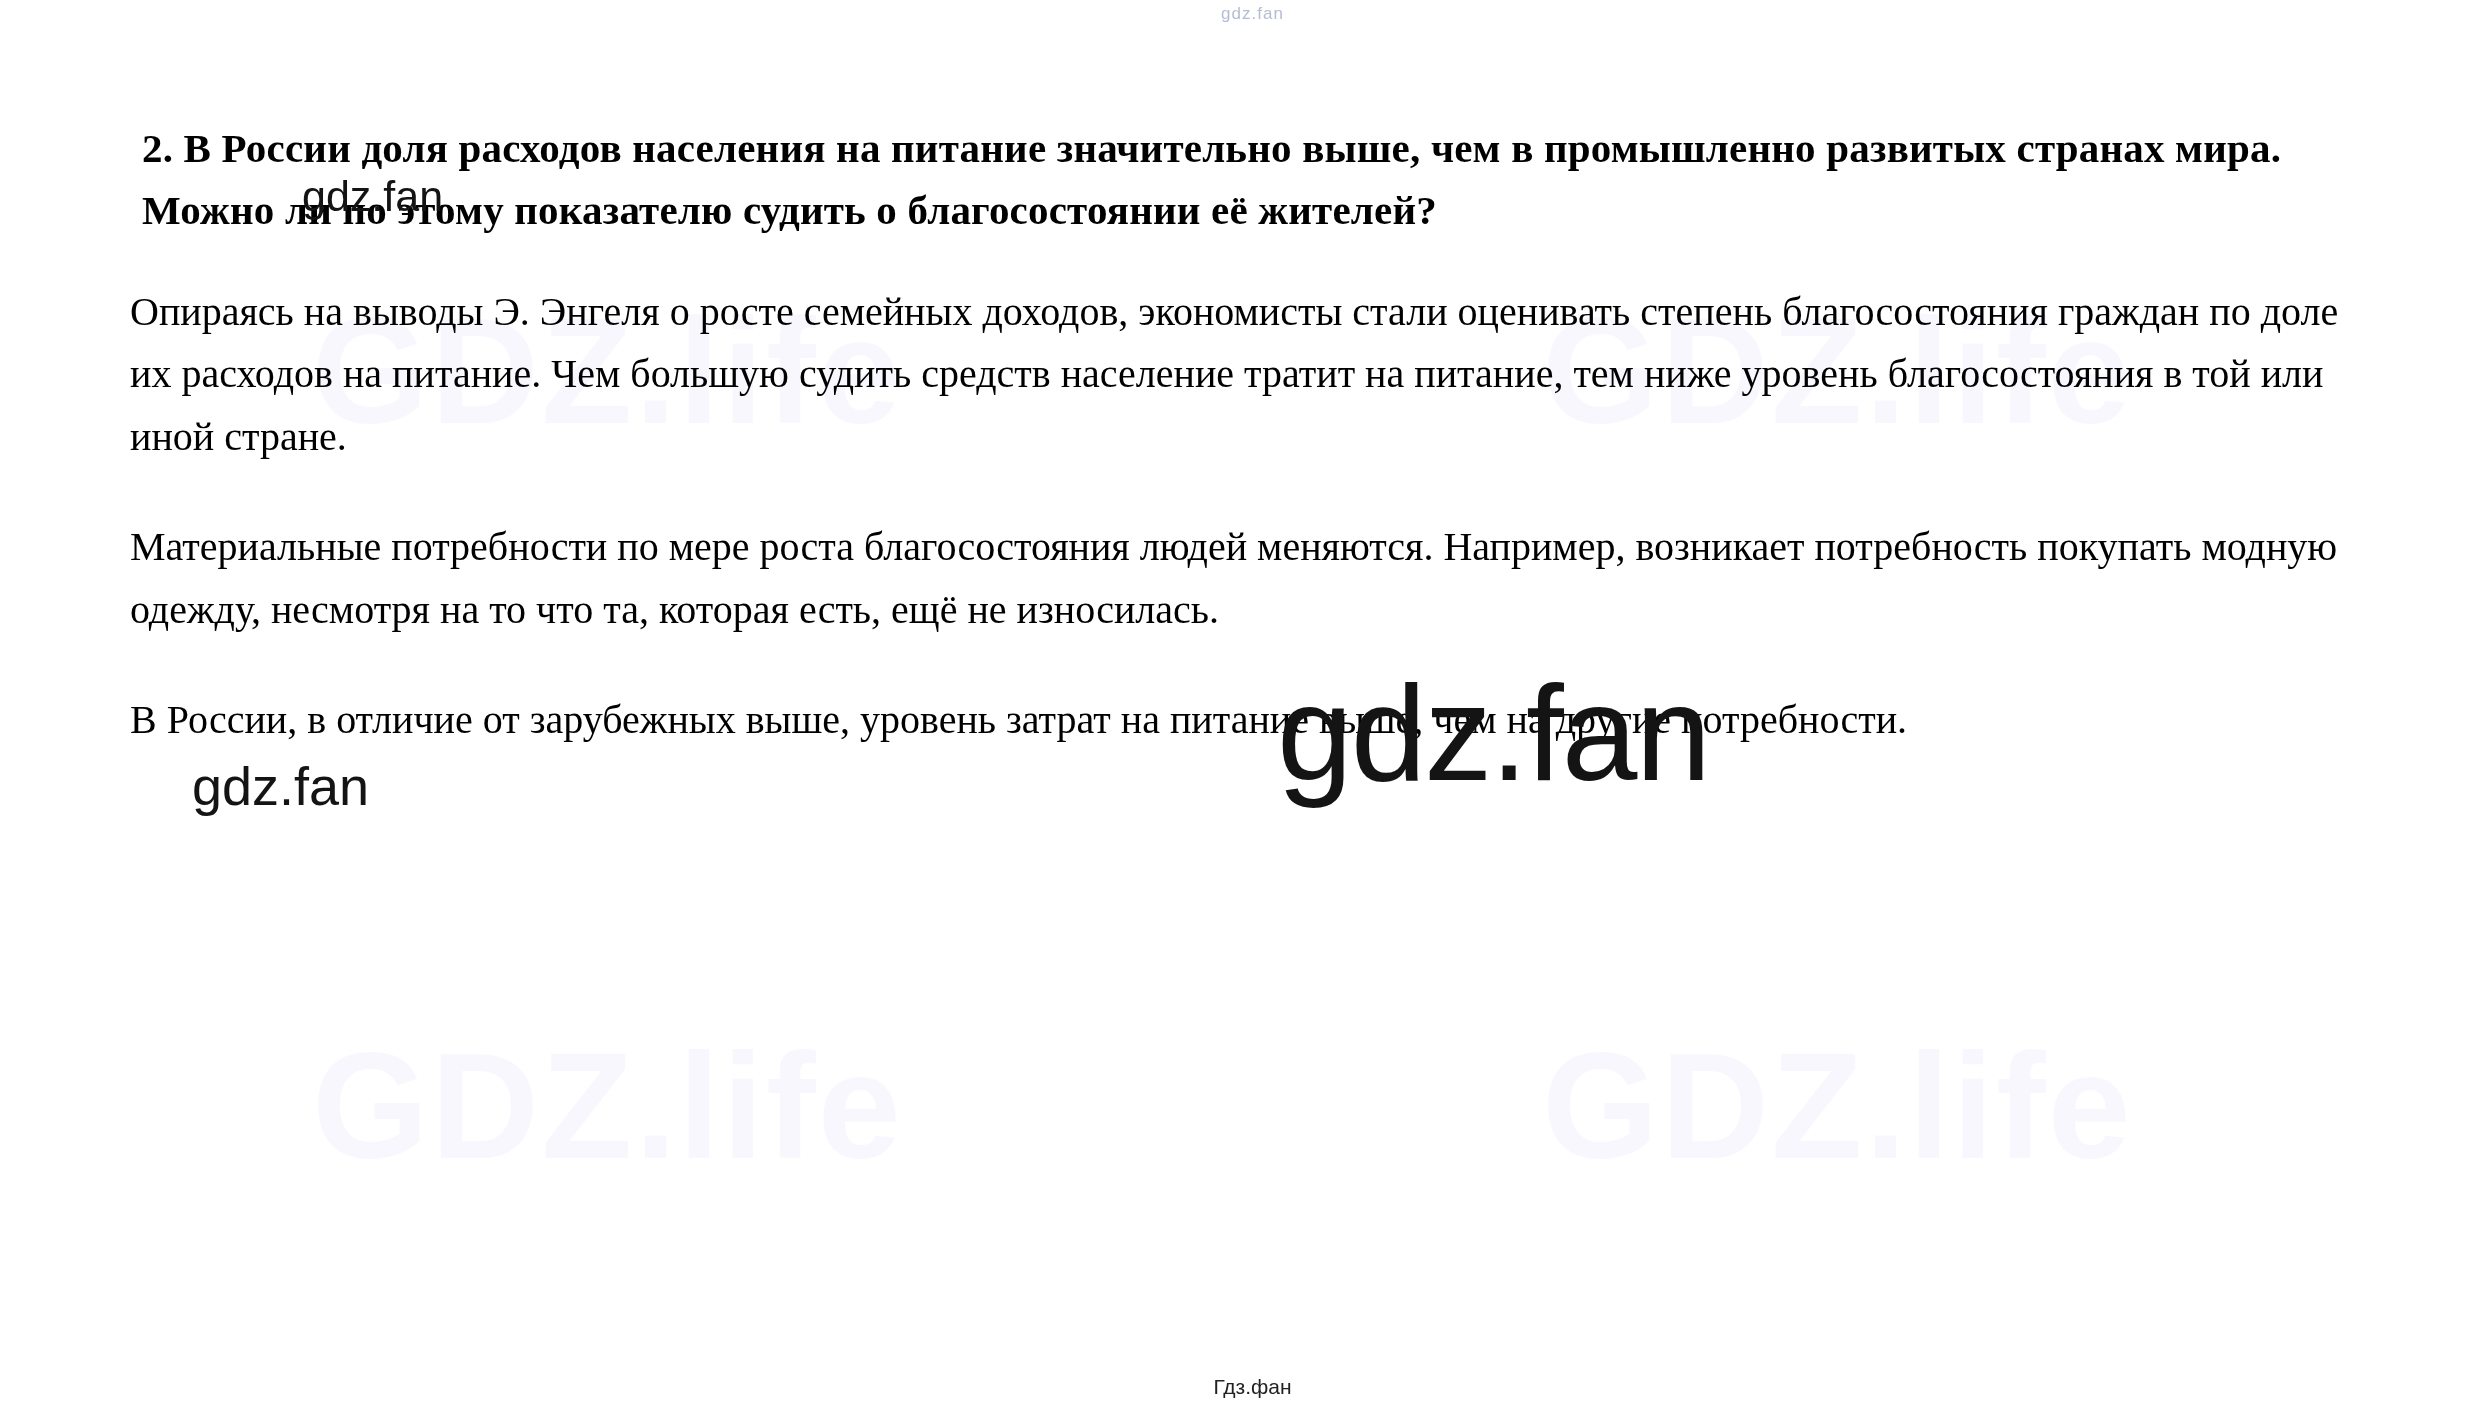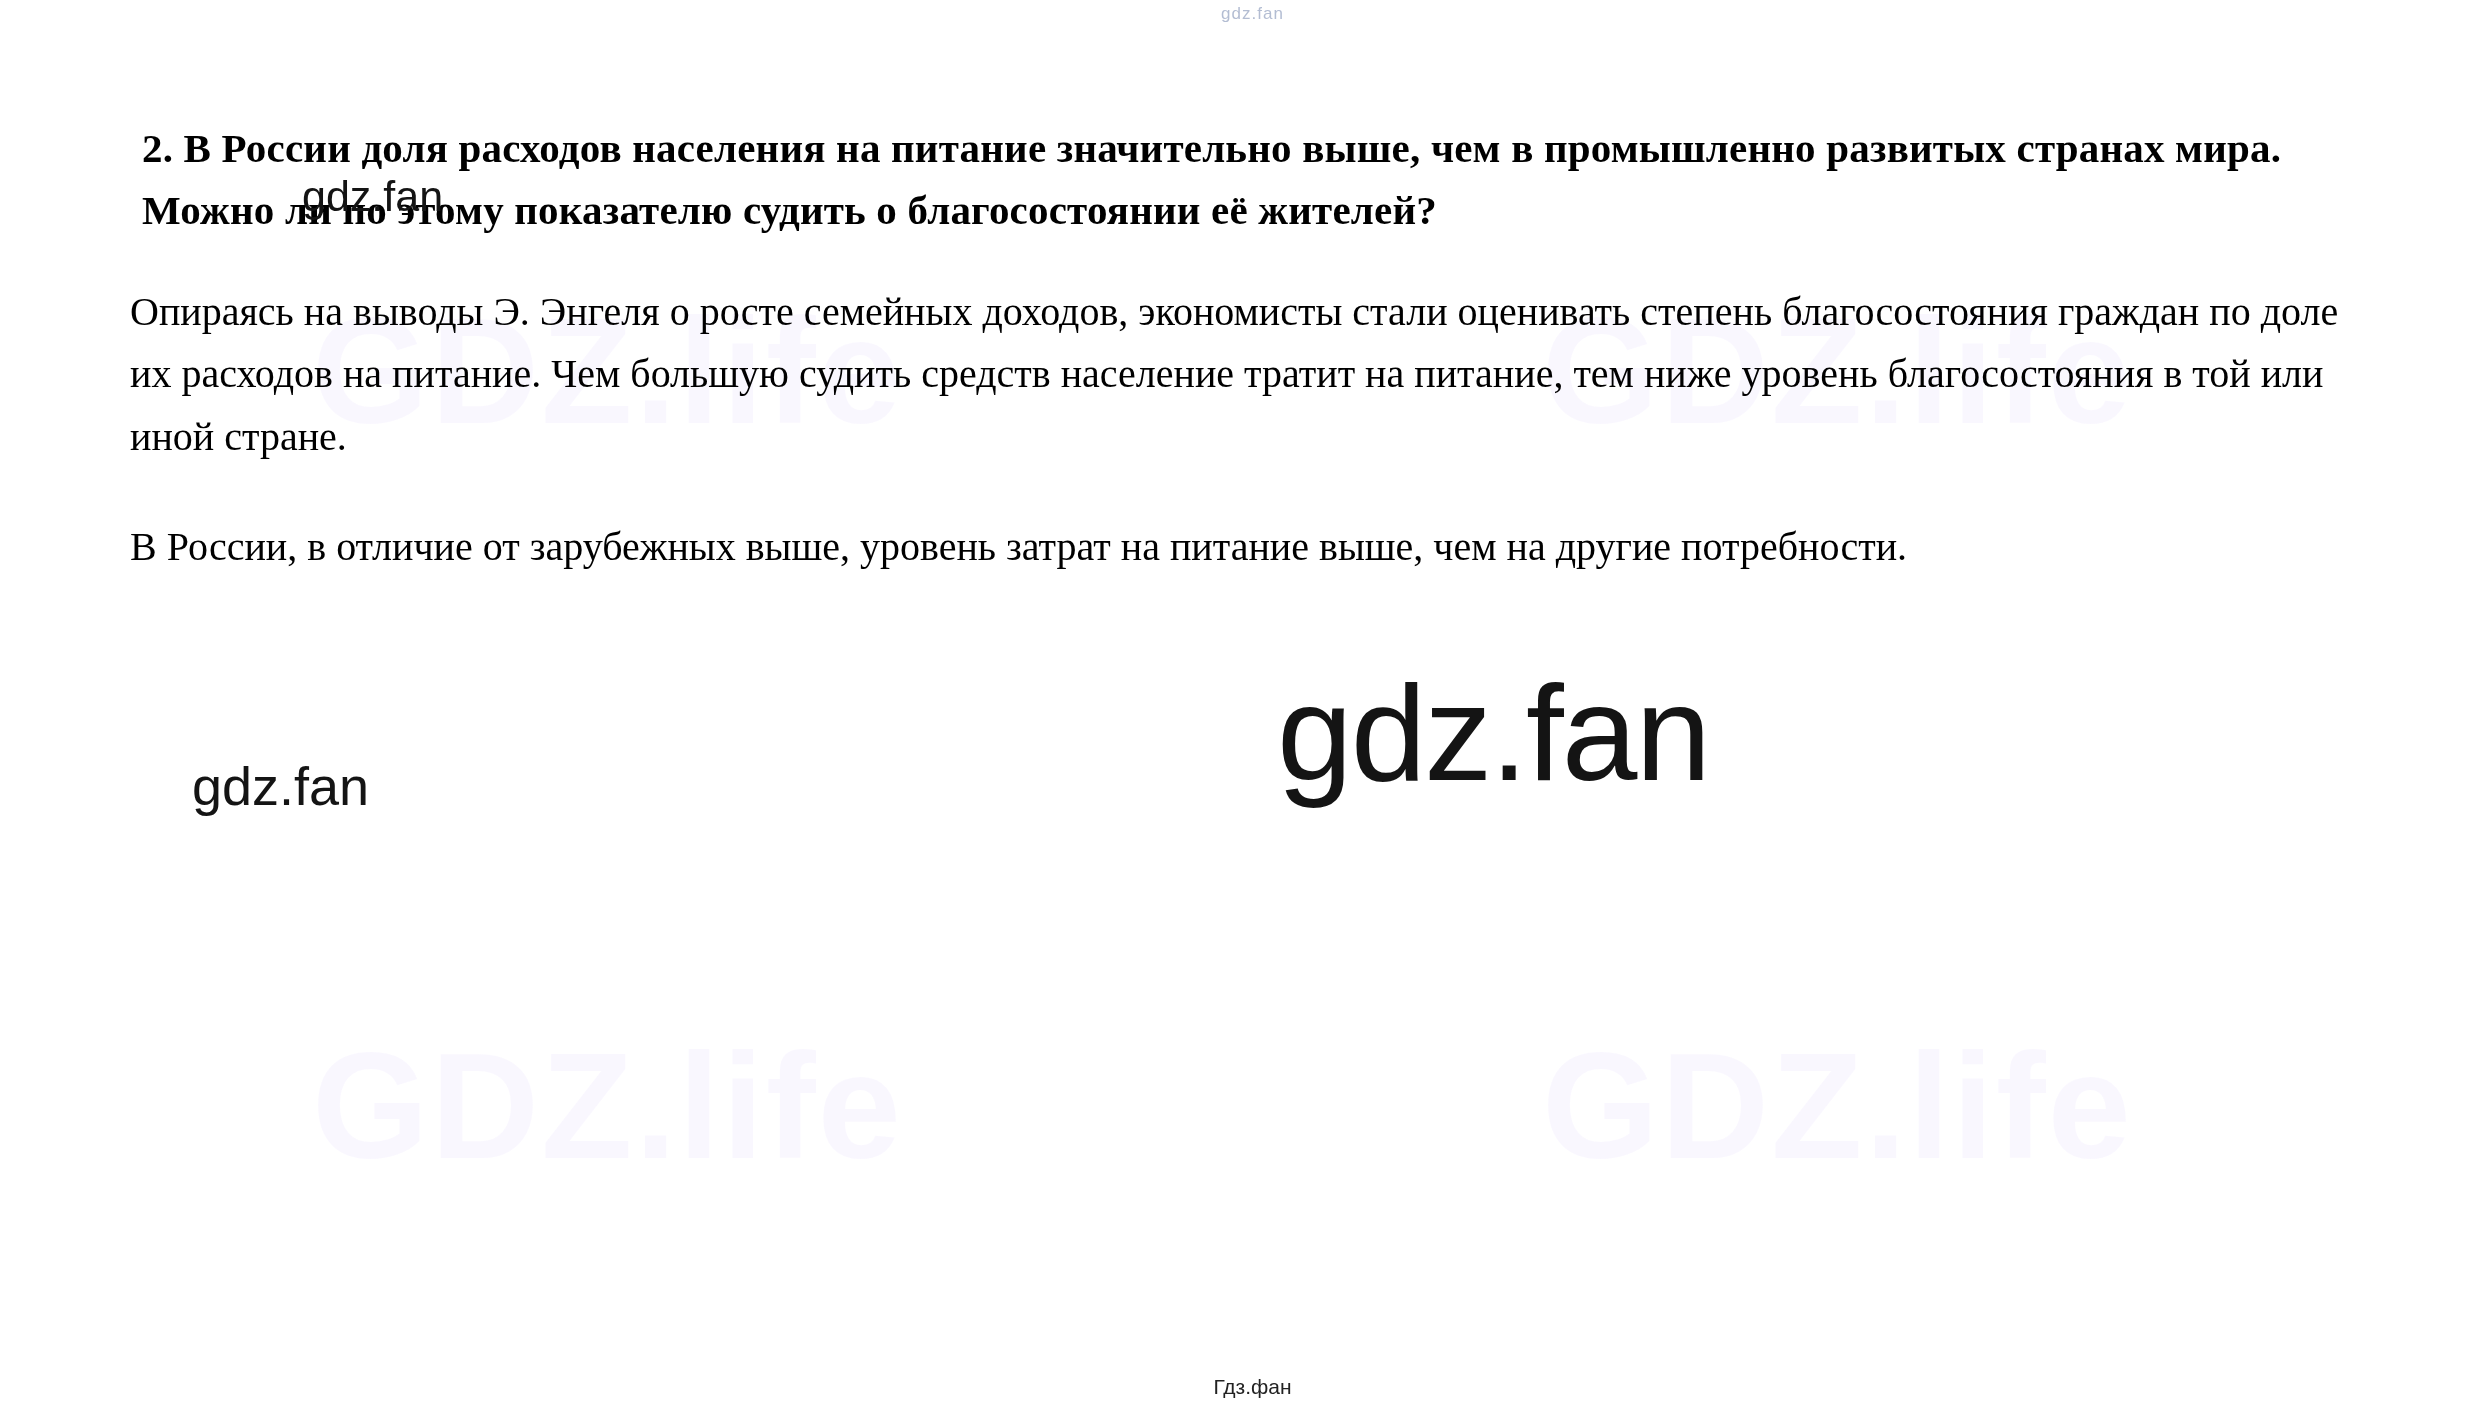--- a/index.html
+++ b/index.html
@@ -129,20 +129,21 @@
   <div class="top-mark">gdz.fan</div>
 
   <div class="bg-watermark bg-wm-1">GDZ.life</div>
   <div class="bg-watermark bg-wm-2">GDZ.life</div>
   <div class="bg-watermark bg-wm-3">GDZ.life</div>
   <div class="bg-watermark bg-wm-4">GDZ.life</div>
 
   <div class="content">
     <p class="question">2. В России доля расходов населения на питание значительно выше, чем в промышленно развитых странах мира. Можно ли по этому показателю судить о благосостоянии её жителей?</p>
     <p class="para">Опираясь на  выводы Э. Энгеля  о росте семейных доходов, экономисты стали оценивать степень благосостояния граждан по доле их расходов на питание. Чем большую судить средств население тратит на питание, тем ниже уровень благосостояния в той или иной стране.</p>
+    <p class="para">Материальные потребности по мере роста благосостояния людей меняются. Например, возникает потребность покупать модную одежду, несмотря на то что та, которая есть, ещё не износилась.</p>
     <p class="para">В России, в отличие от зарубежных выше, уровень затрат на питание выше, чем на другие потребности.</p>
   </div>
 
   <div class="wm wm-small-1">gdz.fan</div>
   <div class="wm wm-small-2">gdz.fan</div>
   <div class="wm wm-big">gdz.fan</div>
 
   <div class="bottom-mark">Гдз.фан</div>
 
 </div>

